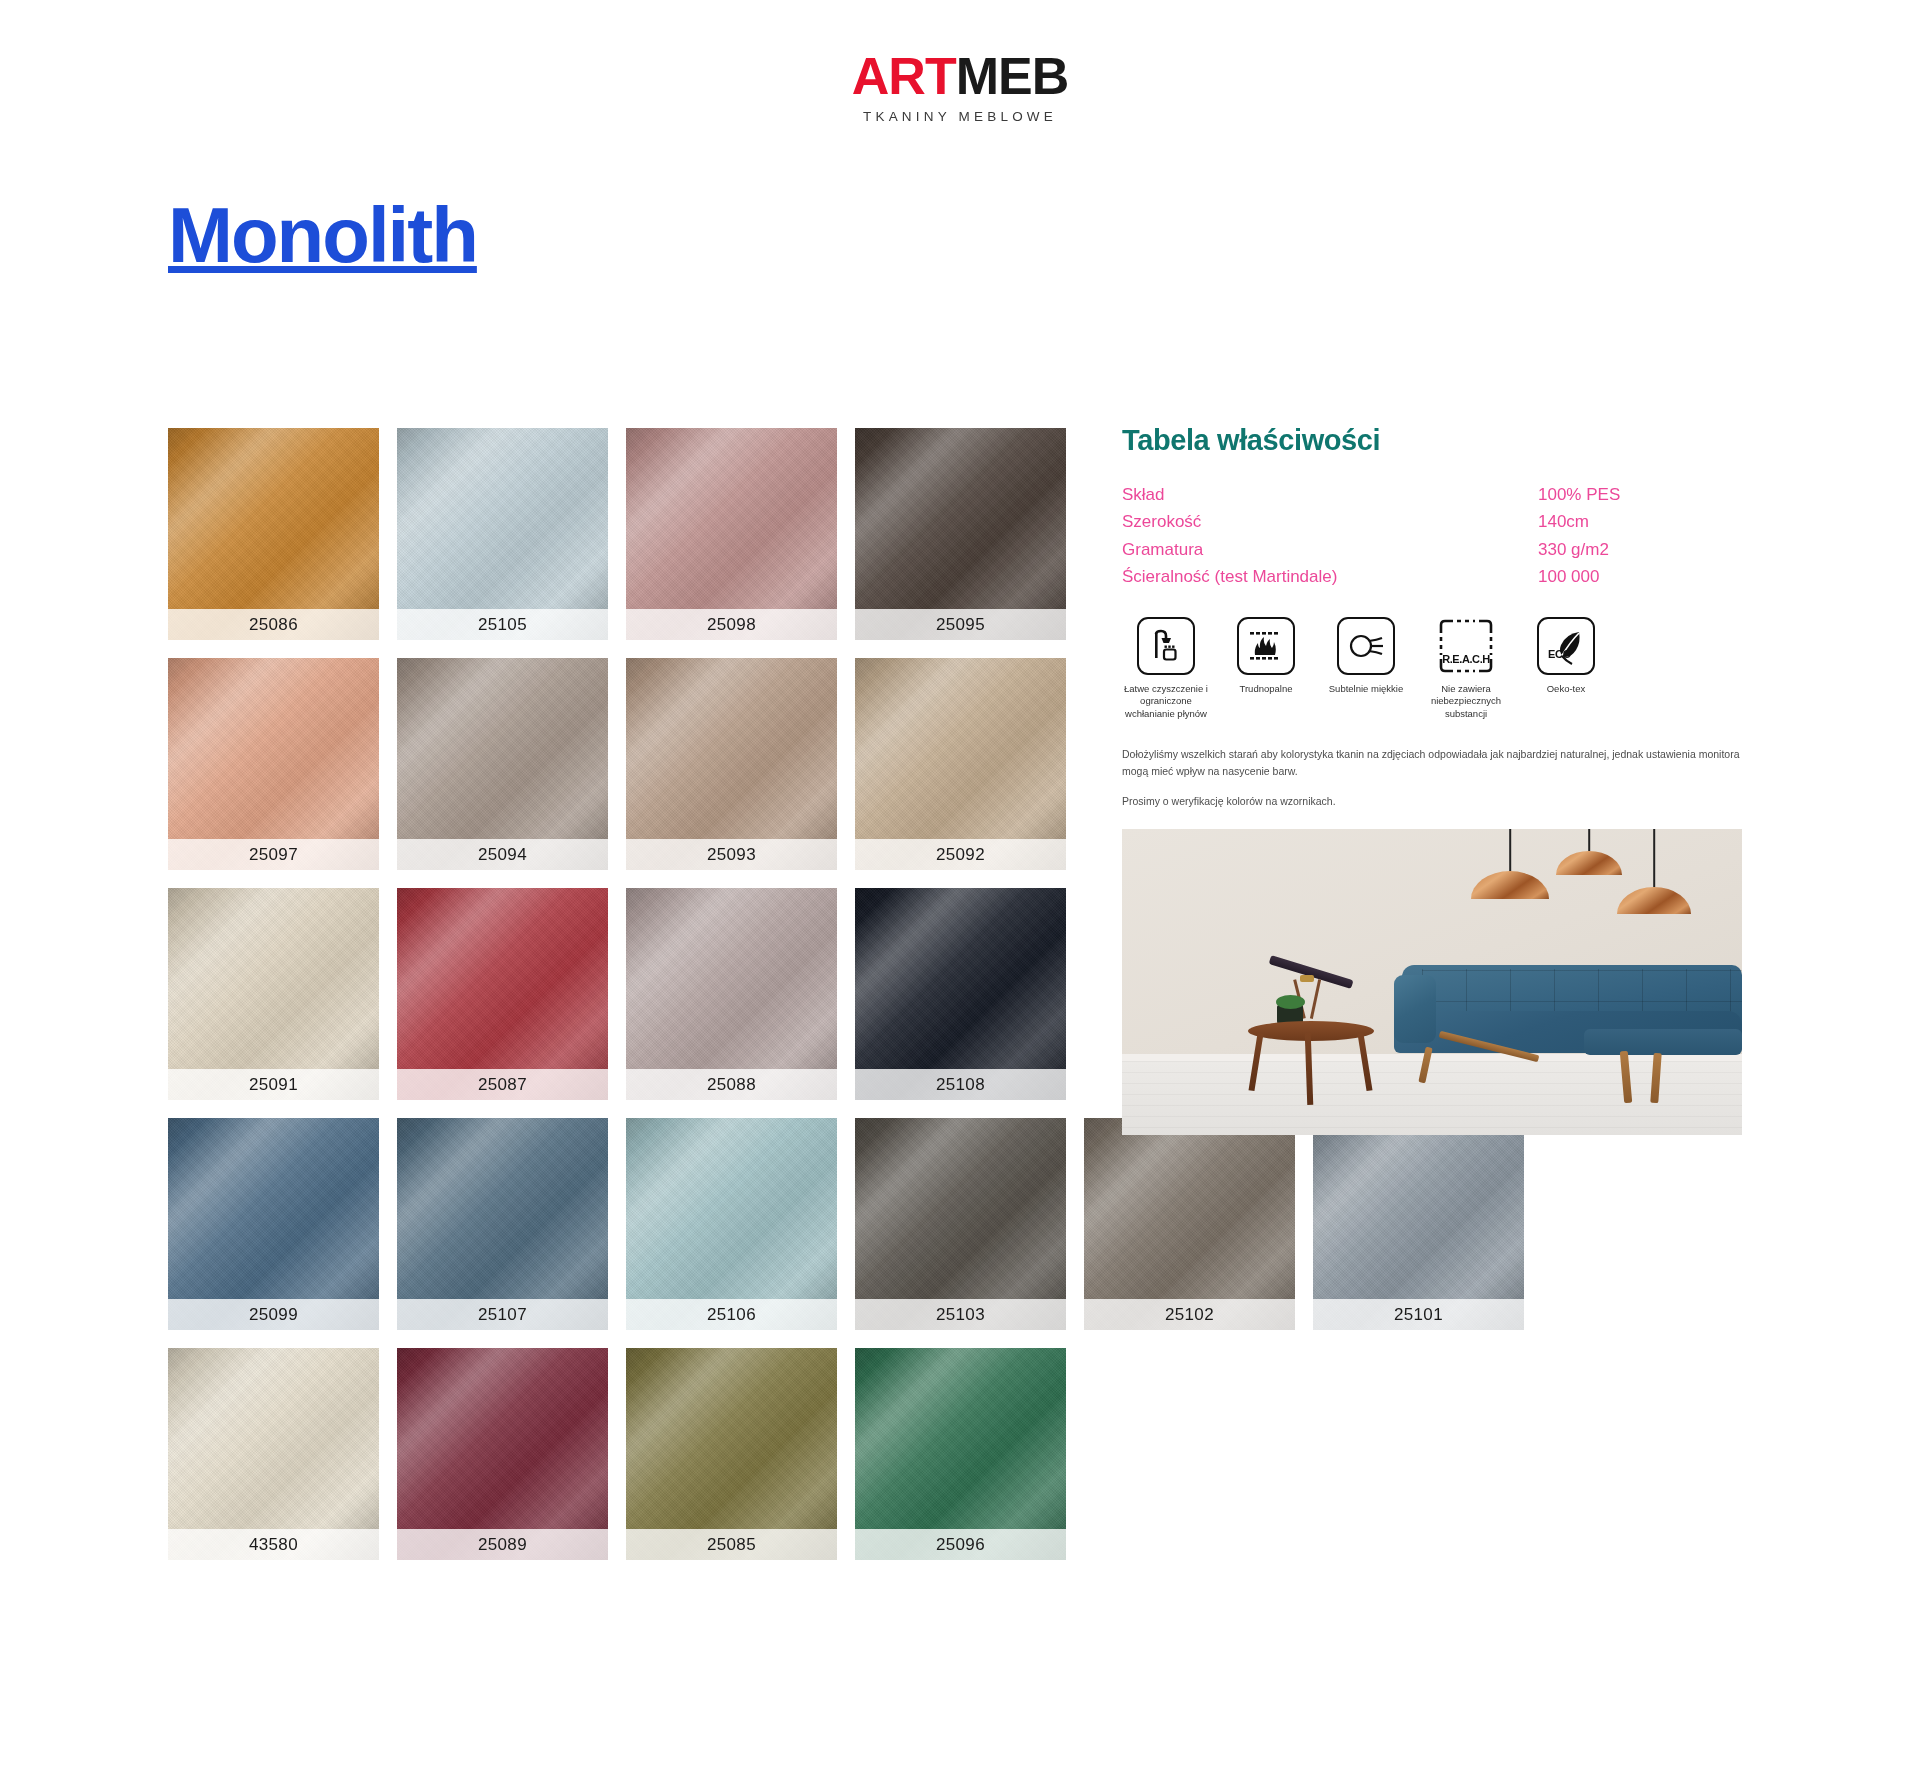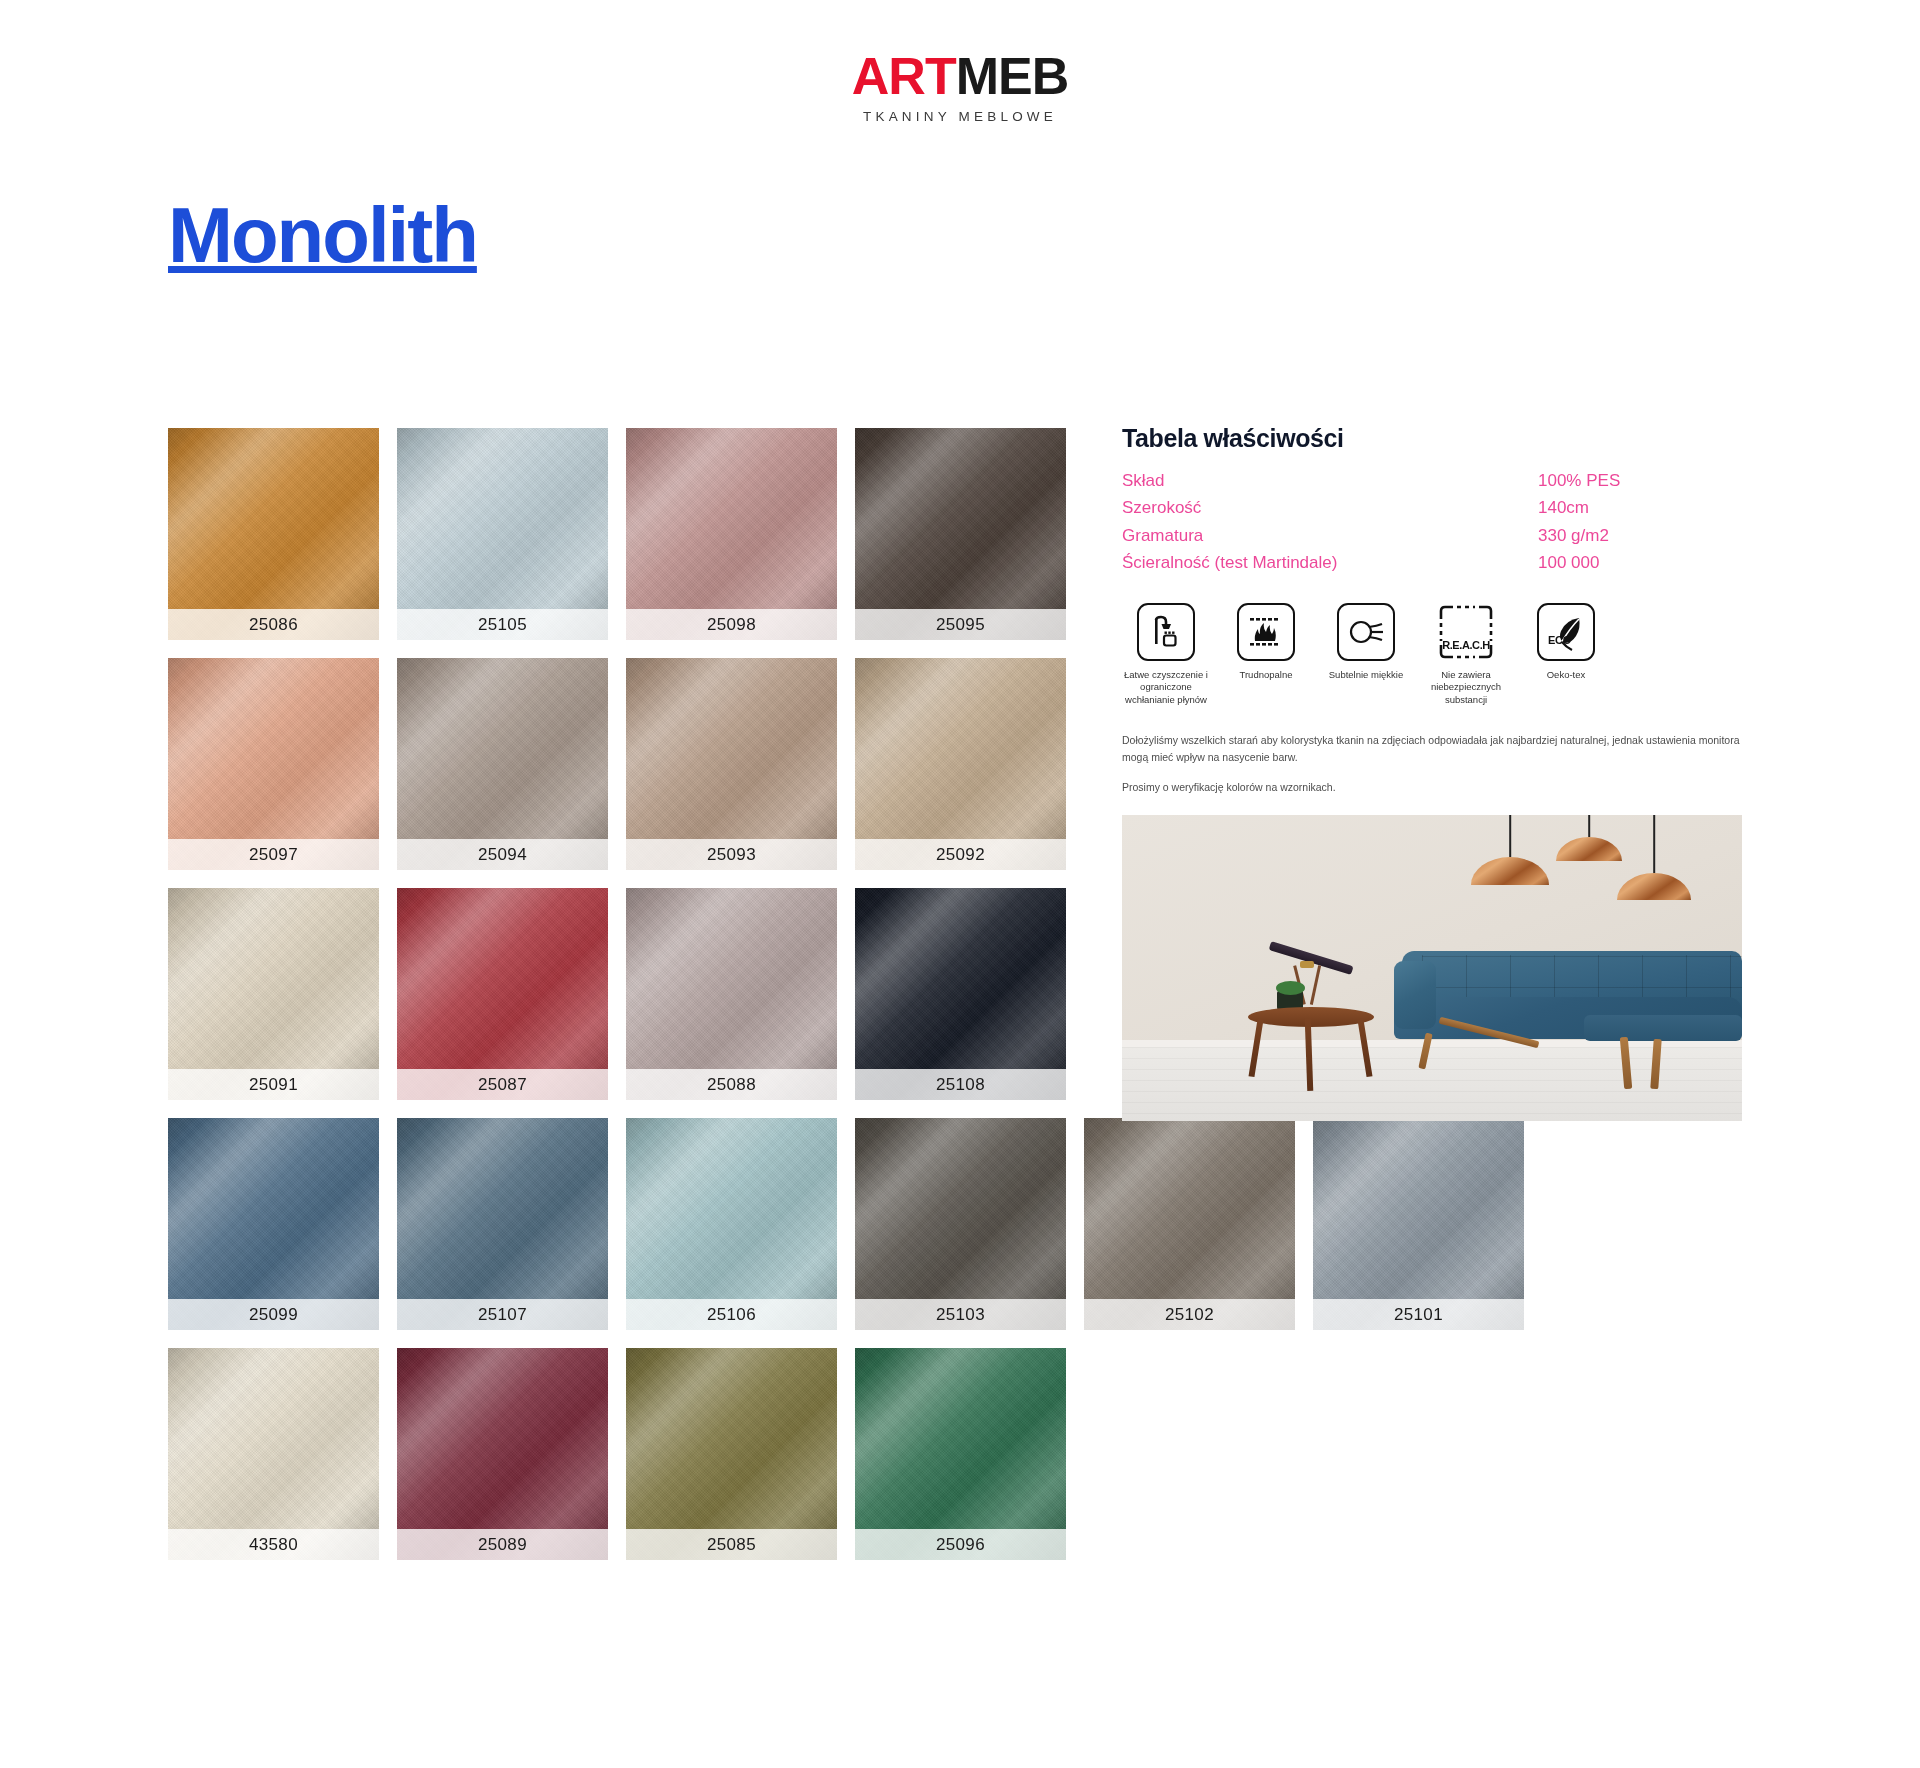--- a/index.html
+++ b/index.html
@@ -123,25 +123,25 @@
   }
 
   
   .right-col {
     position: absolute;
     left: 1122px;
     top: 424px;
     width: 620px;
   }
   .spec-title {
-    font-size: 25px;
+    font-size: 29px;
     font-weight: bold;
-    color: #0f172a;
+    color: #0f766e;
     letter-spacing: -0.4px;
-    margin-bottom: 16px;
+    margin-bottom: 26px;
   }
   .spec-table { width: 100%; border-collapse: collapse; }
   .spec-table td {
     font-size: 17px;
     color: #ec4899;
     padding: 0 0 4px 0;
     vertical-align: top;
     line-height: 1.38;
   }
   .spec-table td.spec-val {

